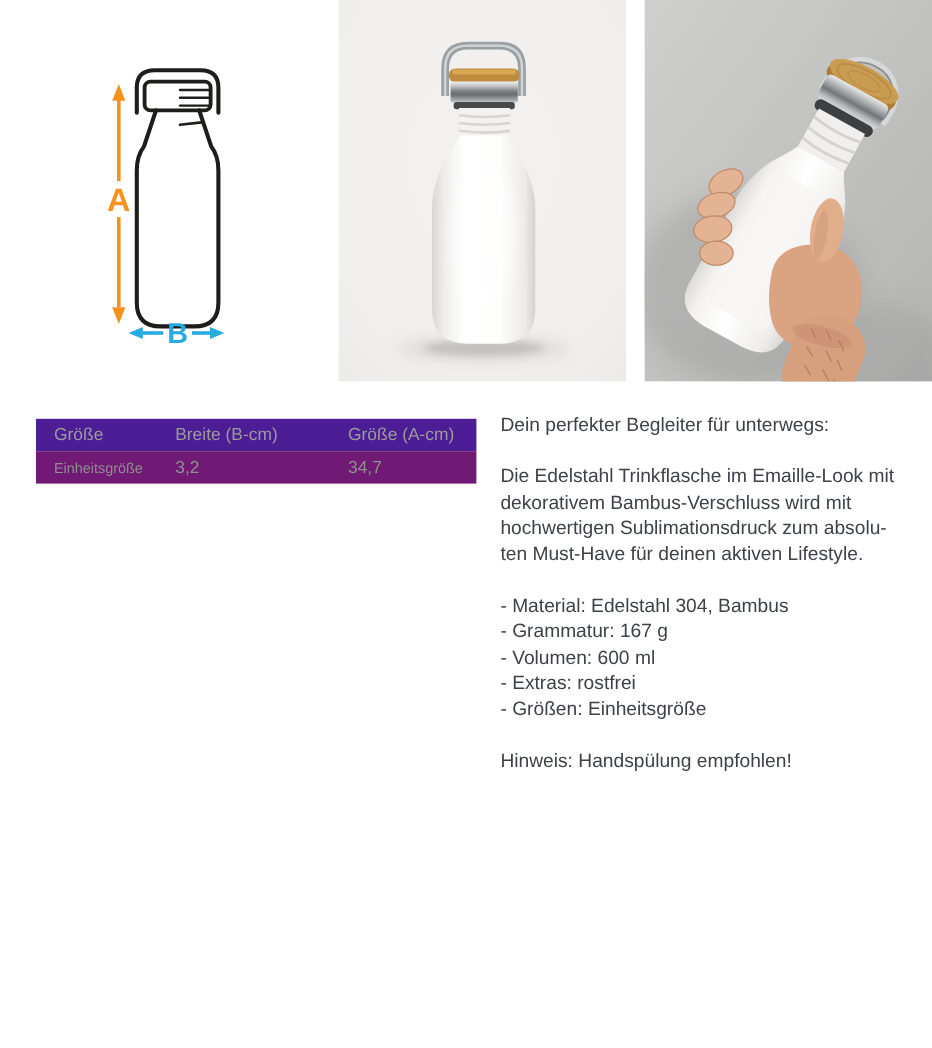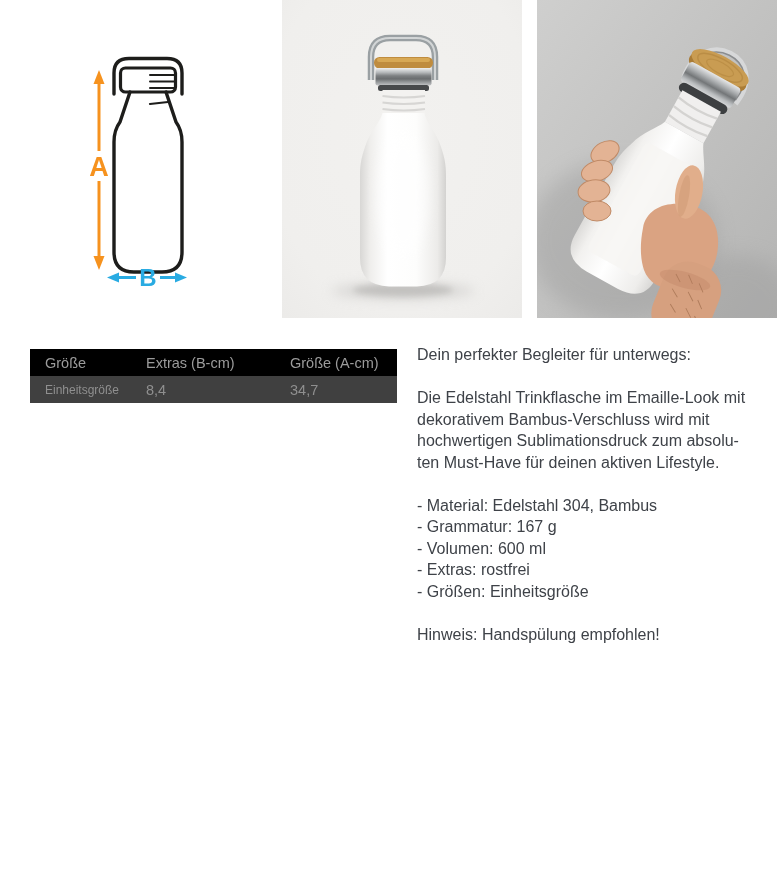--- a/index.html
+++ b/index.html
@@ -8,22 +8,22 @@
     font-family:"Liberation Sans", sans-serif;
   }
   
   .diagram{position:absolute;left:0;top:0;width:285px;height:320px;}
   .photo-studio{position:absolute;left:282px;top:0;width:240px;height:318px;}
   .photo-hand{position:absolute;left:537px;top:0;width:240px;height:318px;}
 
   
   .size-table{position:absolute;left:30px;top:349px;width:367px;}
   .st-row{display:flex;align-items:center;height:27px;}
-  .st-header{background:#000000;color:#9b9b9b;font-size:14.5px;}
-  .st-data{background:#404040;color:#8f8f8f;font-size:14.5px;}
+  .st-header{background:#4c1d95;color:#9b9b9b;font-size:14.5px;}
+  .st-data{background:#701a75;color:#8f8f8f;font-size:14.5px;}
   .st-c1{width:116px;padding-left:15px;box-sizing:border-box;}
   .st-c2{width:144px;}
   .st-c3{flex:1;}
   .st-data .st-c1{font-size:12px;}
 
   
   .description{
     position:absolute;left:417px;top:344px;width:370px;
     font-size:16px;line-height:21.5px;color:#3e4248;
   }
@@ -206,26 +206,26 @@
             <line x1="140" y1="324" x2="148" y2="330"></line>
         </g>
       </g>
       <ellipse cx="148" cy="280" rx="26" ry="8" transform="rotate(15 148 280)" fill="#b97f5f" opacity="0.3"></ellipse>
     </g>
   </svg>
 
   <div class="size-table">
     <div class="st-row st-header">
       <div class="st-c1">Größe</div>
-      <div class="st-c2">Extras (B-cm)</div>
+      <div class="st-c2">Breite (B-cm)</div>
       <div class="st-c3">Größe (A-cm)</div>
     </div>
     <div class="st-row st-data">
       <div class="st-c1">Einheitsgröße</div>
-      <div class="st-c2">8,4</div>
+      <div class="st-c2">3,2</div>
       <div class="st-c3">34,7</div>
     </div>
   </div>
 
   <div class="description">
     <p class="d-intro">Dein perfekter Begleiter für unterwegs:</p>
     <p class="d-body">Die Edelstahl Trinkflasche im Emaille-Look mit
 dekorativem Bambus-Verschluss wird mit
 hochwertigen Sublimationsdruck zum absolu-
 ten Must-Have für deinen aktiven Lifestyle.</p>

